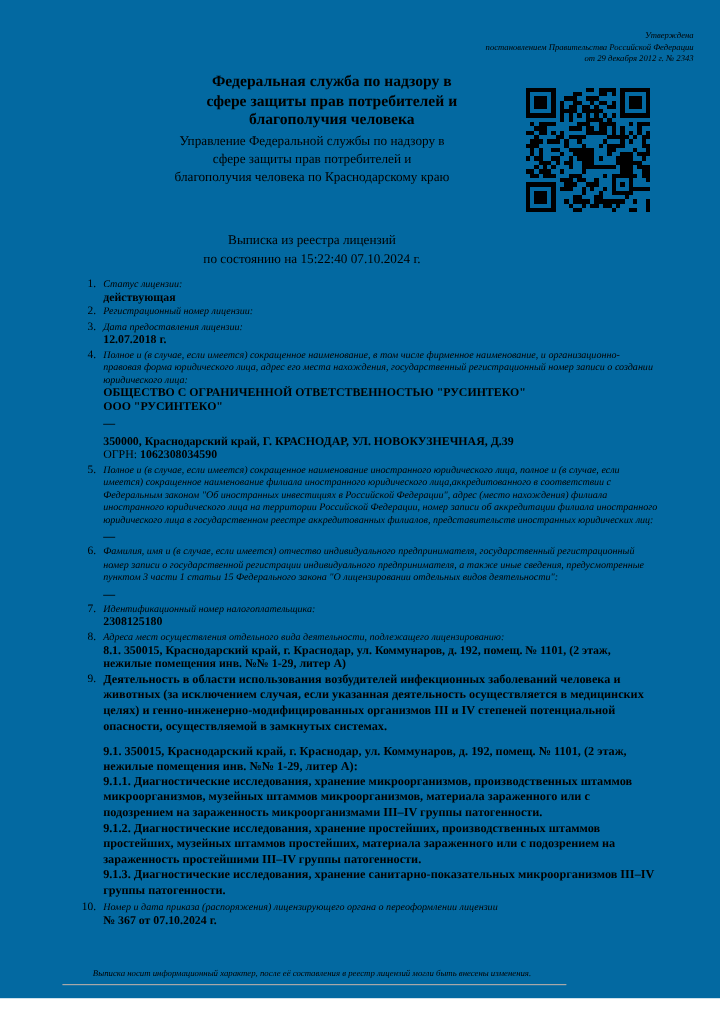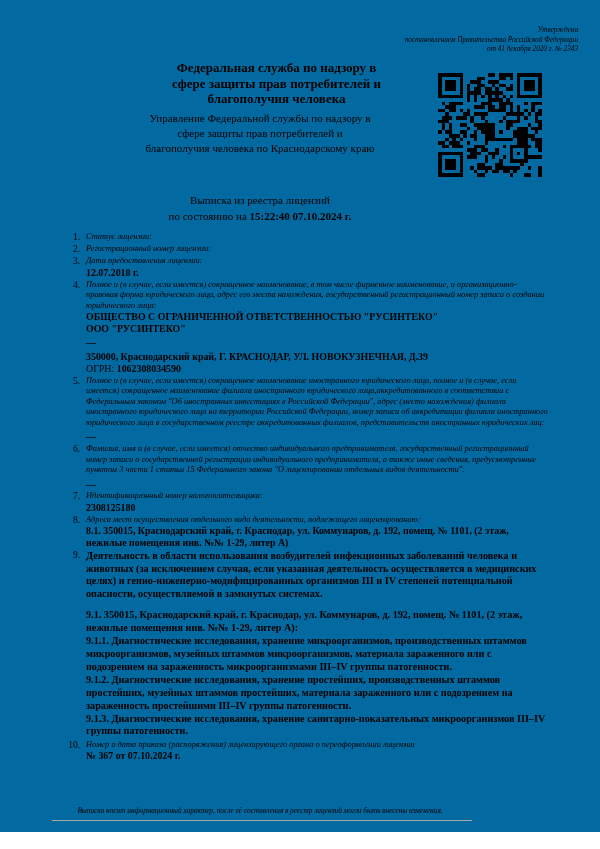--- a/index.html
+++ b/index.html
@@ -9,21 +9,21 @@
   }
   .approval{
     position:absolute;top:26px;right:22px;text-align:right;
     font-style:italic;font-size:7.2px;line-height:9.6px;
   }
   .head-block{position:absolute;left:0;top:60px;width:520px;text-align:center;}
   .agency{font-weight:bold;font-size:13px;line-height:15.5px;margin-left:33px;}
   .dept{margin-top:4px;font-size:11px;line-height:15px;}
   .qr{position:absolute;left:437px;top:73px;width:106px;height:104px;}
   .doc-title{position:absolute;left:0;top:193px;width:520px;text-align:center;font-size:11px;line-height:15.5px;}
-  .doc-title .b{font-weight:bold;margin-top:12px;}
+  .doc-title .b{font-weight:normal;margin-top:12px;}
   .items{position:absolute;left:56px;top:232px;right:52px;}
   .item{display:flex;margin-bottom:1.5px;}
   .num{flex:none;width:24px;padding-right:6px;text-align:right;font-size:9.5px;line-height:10.6px;}
   .content{flex:1;min-width:0;}
   .label{font-style:italic;font-size:8.4px;line-height:10.5px;}
   .vline{font-size:9.9px;line-height:11.4px;}
   .vline.big{font-size:10.2px;line-height:12.9px;}
   .vline .b{font-weight:bold;}
   .vline .u{}
   .footer-note{
@@ -33,21 +33,21 @@
   .footer-line{position:absolute;left:52px;top:820px;width:420px;border-top:1px solid #a8a8a8;height:0;}
 </style>
 </head>
 <body>
 
 <div class="page">
 
   <div class="approval">
     <div>Утверждена</div>
     <div>постановлением Правительства Российской Федерации</div>
-    <div>от 41 декабря 2020 г. № 2343</div>
+    <div>от 29 декабря 2012 г. № 2343</div>
   </div>
 
   <div class="qr" id="qr"><svg viewBox="0 0 29 29" width="106" height="104" shape-rendering="crispEdges" fill="#000000">
         <rect x="0" y="0" width="1" height="1"></rect>
         <rect x="1" y="0" width="1" height="1"></rect>
         <rect x="2" y="0" width="1" height="1"></rect>
         <rect x="3" y="0" width="1" height="1"></rect>
         <rect x="4" y="0" width="1" height="1"></rect>
         <rect x="5" y="0" width="1" height="1"></rect>
         <rect x="6" y="0" width="1" height="1"></rect>
@@ -477,20 +477,21 @@
   <div class="doc-title">
     <div>Выписка из реестра лицензий</div>
     <div><span>по состоянию на </span><span class="b">15:22:40 07.10.2024 г.</span></div>
   </div>
 
   <div class="items" id="items">
       <div class="item">
         <div class="num">1.</div>
         <div class="content">
           <div class="label">Статус лицензии:</div>
+          <div class="vline"><span class="b">действующая</span></div>
         </div>
       </div>
       <div class="item">
         <div class="num">2.</div>
         <div class="content">
           <div class="label">Регистрационный номер лицензии:</div>
         </div>
       </div>
       <div class="item">
         <div class="num">3.</div>

